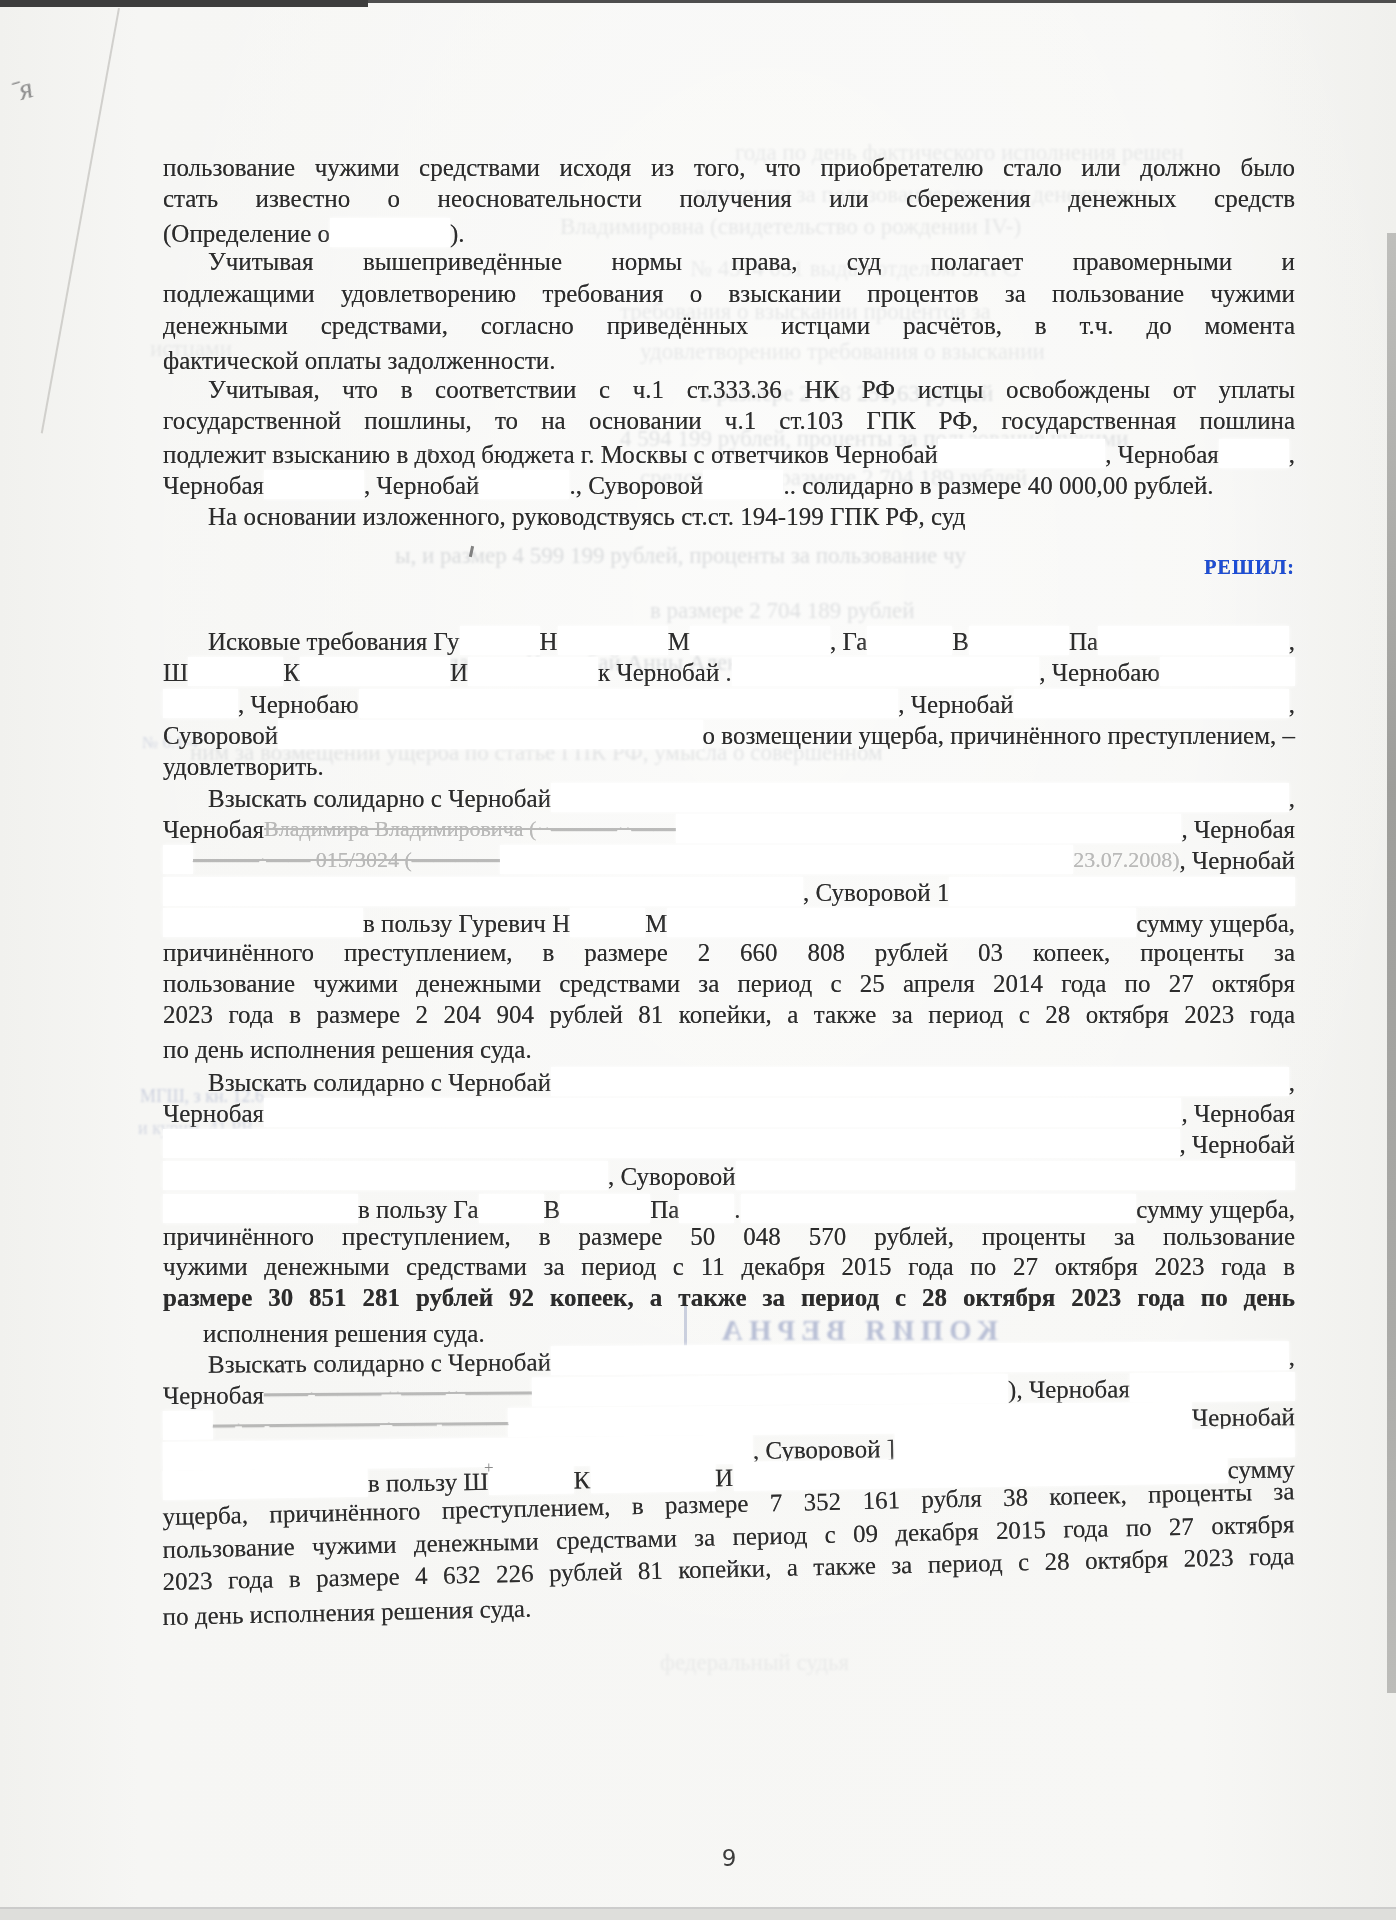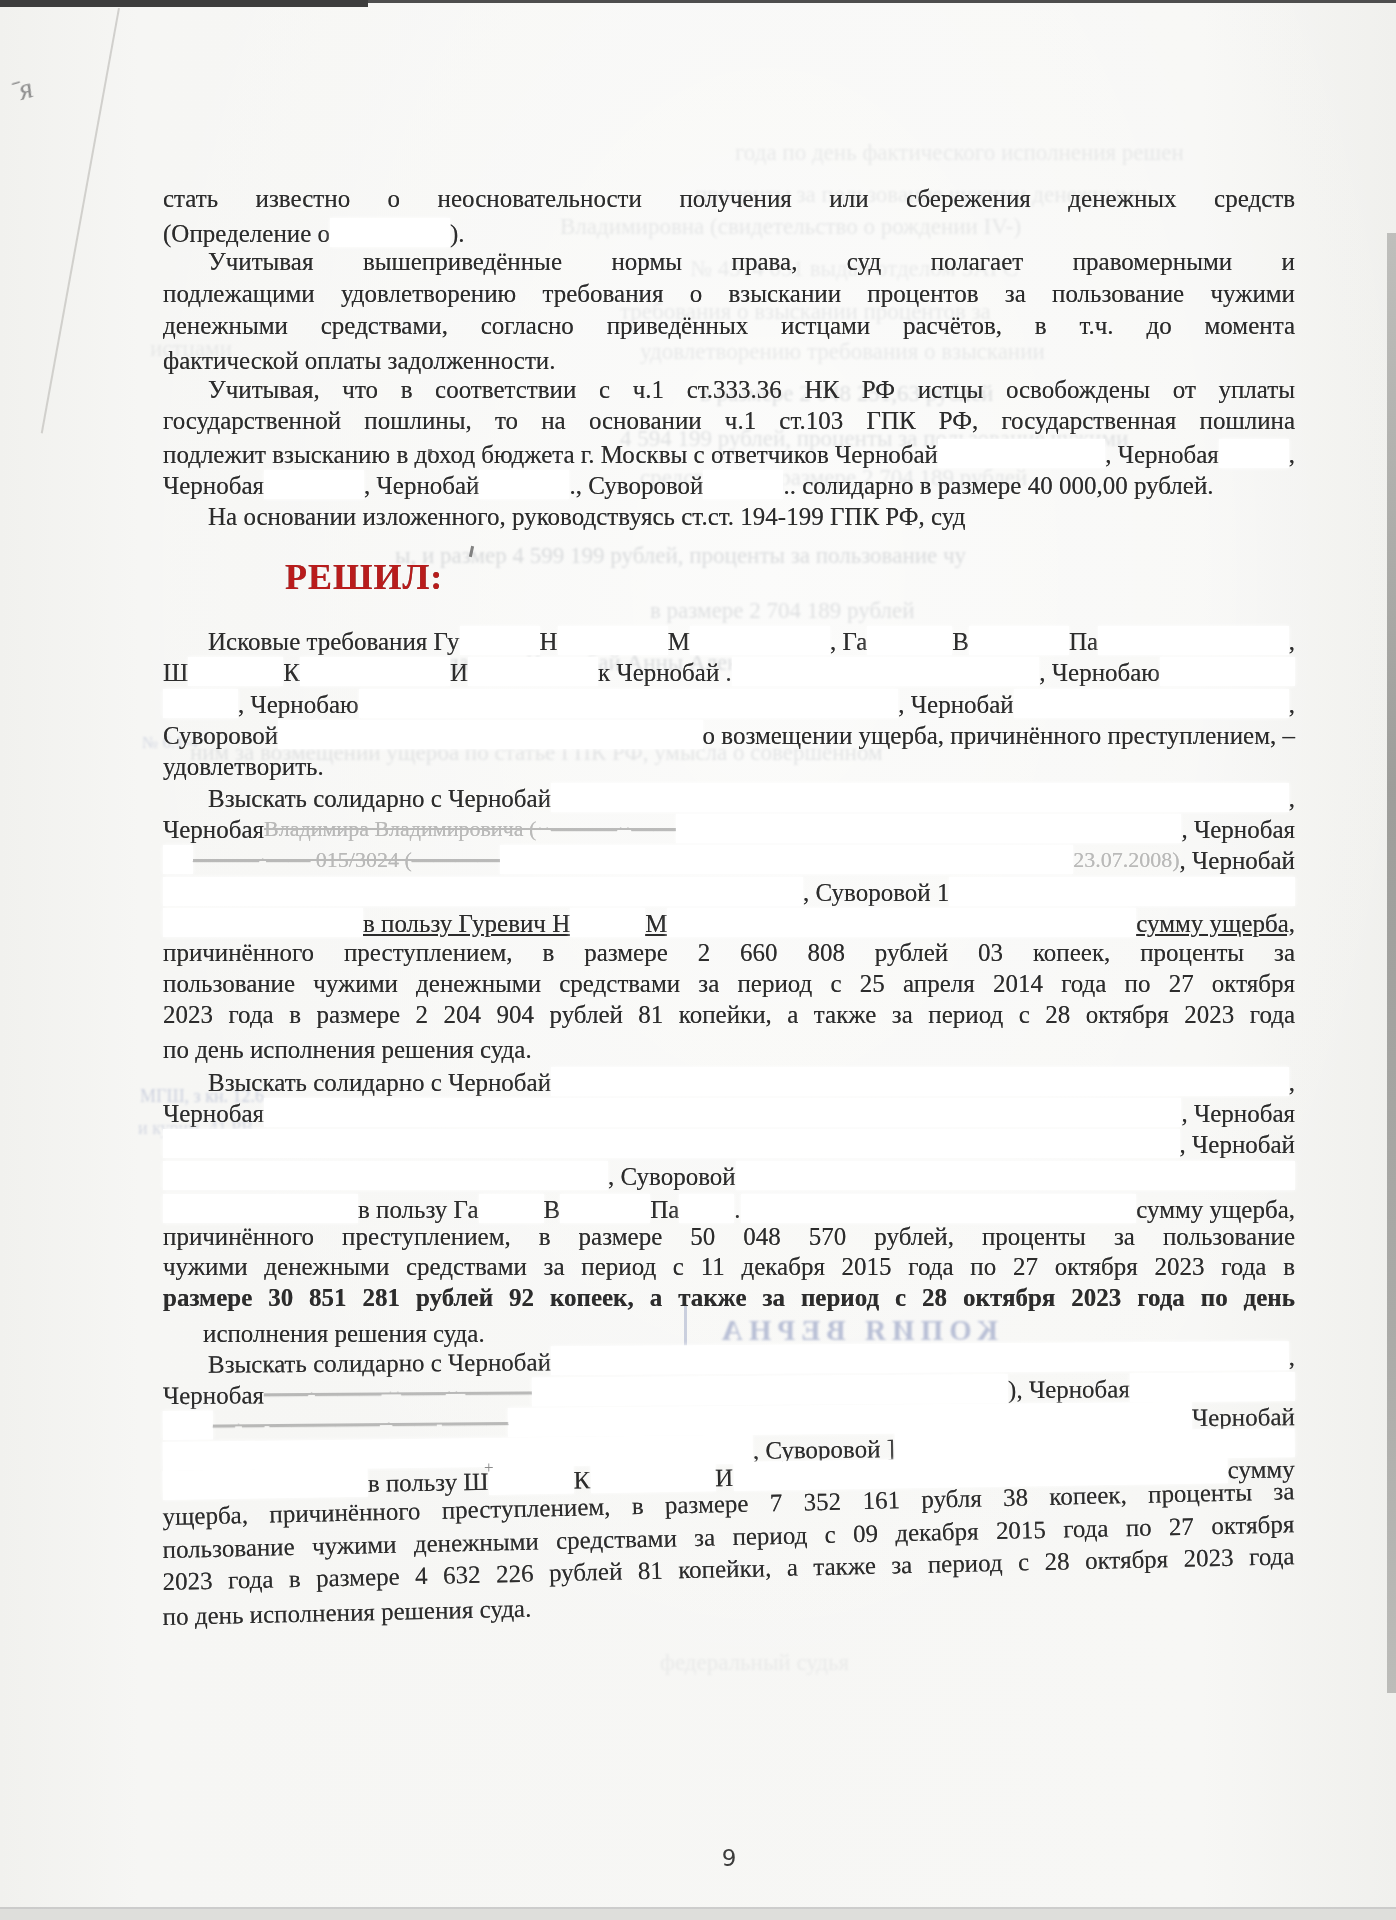--- a/index.html
+++ b/index.html
@@ -31,22 +31,22 @@
   .line.ind{text-indent:45px;}
   .line.flex{display:flex;align-items:flex-end;}
   .line .t{white-space:pre;flex:0 0 auto;}
   .line .sp{flex:0 0 auto;}
   .redact{flex:0 1 auto;height:29px;background:#ffffff;box-shadow:0 0 4px rgba(255,255,255,.95);
     align-self:center;}
   .redact.rf{flex:1 1 60px;}
   .faint,.faint2{white-space:pre;flex:0 0 auto;font-size:22px;color:#6f6f6f;opacity:.45;
     filter:blur(.7px);align-self:center;}
   .faint{text-decoration:line-through;}
-  .heading{position:absolute;left:163px;top:556px;width:1132px;text-align:left;padding-left:122px;
-    box-sizing:border-box;font-size:36px;font-weight:bold;color:#b91c1c;letter-spacing:1px;
+  .heading{position:absolute;left:163px;top:556px;width:1132px;text-align:right;padding-left:122px;
+    box-sizing:border-box;font-size:20px;font-weight:bold;color:#1d4ed8;letter-spacing:1px;
     text-shadow:0 0 .5px rgba(40,40,40,.7);}
   .page-number{position:absolute;left:163px;top:1845px;width:1132px;text-align:center;
     font-family:"DejaVu Sans",sans-serif;font-size:23px;color:#3c3c3c;}
   
   .ghost{position:absolute;font-size:23px;color:#8e949c;filter:blur(1.1px);white-space:nowrap;
     overflow:hidden;}
   .ghost.blue{color:#8d98bd;}
   .stamp{position:absolute;left:688px;top:1314px;width:310px;font-size:29px;font-weight:bold;
     letter-spacing:6px;color:#a4adcb;opacity:.75;transform:scaleX(-1);filter:blur(.8px);
     white-space:nowrap;}
@@ -78,20 +78,21 @@
     <div class="ghost blue" style="left: 700px; top: 1356px; width: 240px; opacity: 0.2; font-size: 18px;">———— ———</div>
     <div class="ghost" style="left: 660px; top: 1650px; width: 430px; opacity: 0.13;">федеральный судья</div>
   </div>
 
 <div class="stamp-frame"></div>
 <div class="stamp">
   <span>КОПИЯ ВЕРНА</span>
 </div>
 
 <div class="layer" id="text-layer">
+    <div class="line just" style="top: 154px;">пользование чужими средствами исходя из того, что приобретателю стало или должно было</div>
     <div class="line just" style="top: 185px;">стать известно о неосновательности получения или сбережения денежных средств</div>
     <div class="line flex" style="top: 217px;">
       <span class="t">(Определение о</span>
       <span class="redact" style="width: 120px;"></span>
       <span class="t">).</span>
     </div>
     <div class="line just ind" style="top: 248px;">Учитывая вышеприведённые нормы права, суд полагает правомерными и</div>
     <div class="line just" style="top: 280px;">подлежащими удовлетворению требования о взыскании процентов за пользование чужими</div>
     <div class="line just" style="top: 312px;">денежными средствами, согласно приведённых истцами расчётов, в т.ч. до момента</div>
     <div class="line flex" style="top: 344px;">
@@ -180,21 +181,21 @@
       <span class="faint">———·—— 015/3024 (————</span>
       <span class="redact rf"></span>
       <span class="faint2">23.07.2008)</span>
       <span class="t">, Чернобай</span>
     </div>
     <div class="line flex" style="top: 876px;">
       <span class="redact" style="width: 640px;"></span>
       <span class="t">, Суворовой 1</span>
       <span class="redact rf"></span>
     </div>
-    <div class="line flex" style="top: 907px; text-decoration: underline;">
+    <div class="line flex" style="top: 907px;">
       <span class="redact" style="width: 200px;"></span>
       <span class="t">в пользу Гуревич Н</span>
       <span class="redact" style="width: 75px;"></span>
       <span class="t">М</span>
       <span class="redact rf"></span>
       <span class="t">сумму ущерба,</span>
     </div>
     <div class="line just" style="top: 939px;">причинённого преступлением, в размере 2 660 808 рублей 03 копеек, проценты за</div>
     <div class="line just" style="top: 970px;">пользование чужими денежными средствами за период с 25 апреля 2014 года по 27 октября</div>
     <div class="line just" style="top: 1001px;">2023 года в размере 2 204 904 рублей 81 копейки, а также за период с 28 октября 2023 года</div>

